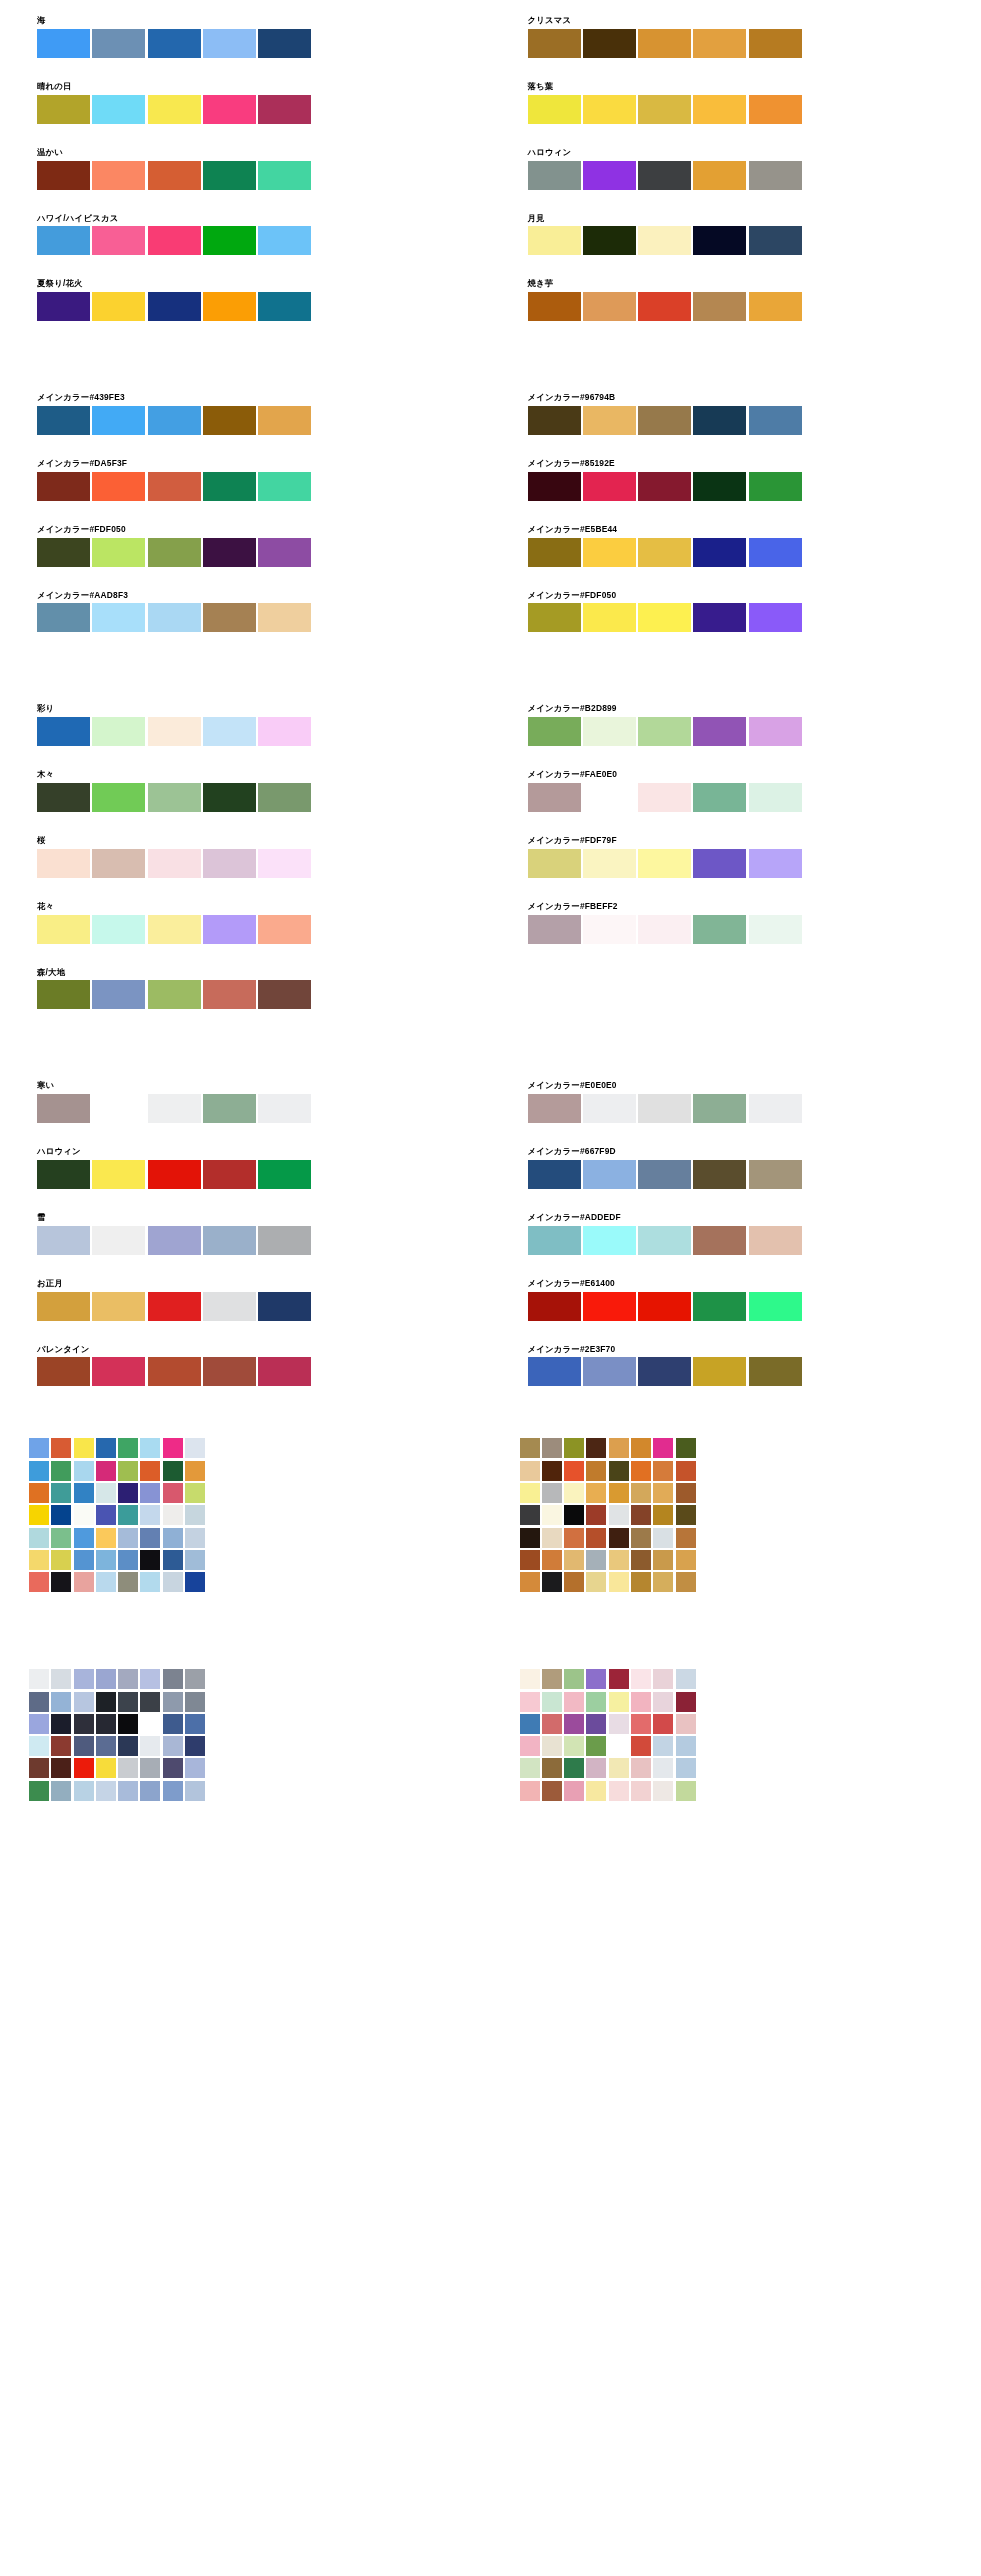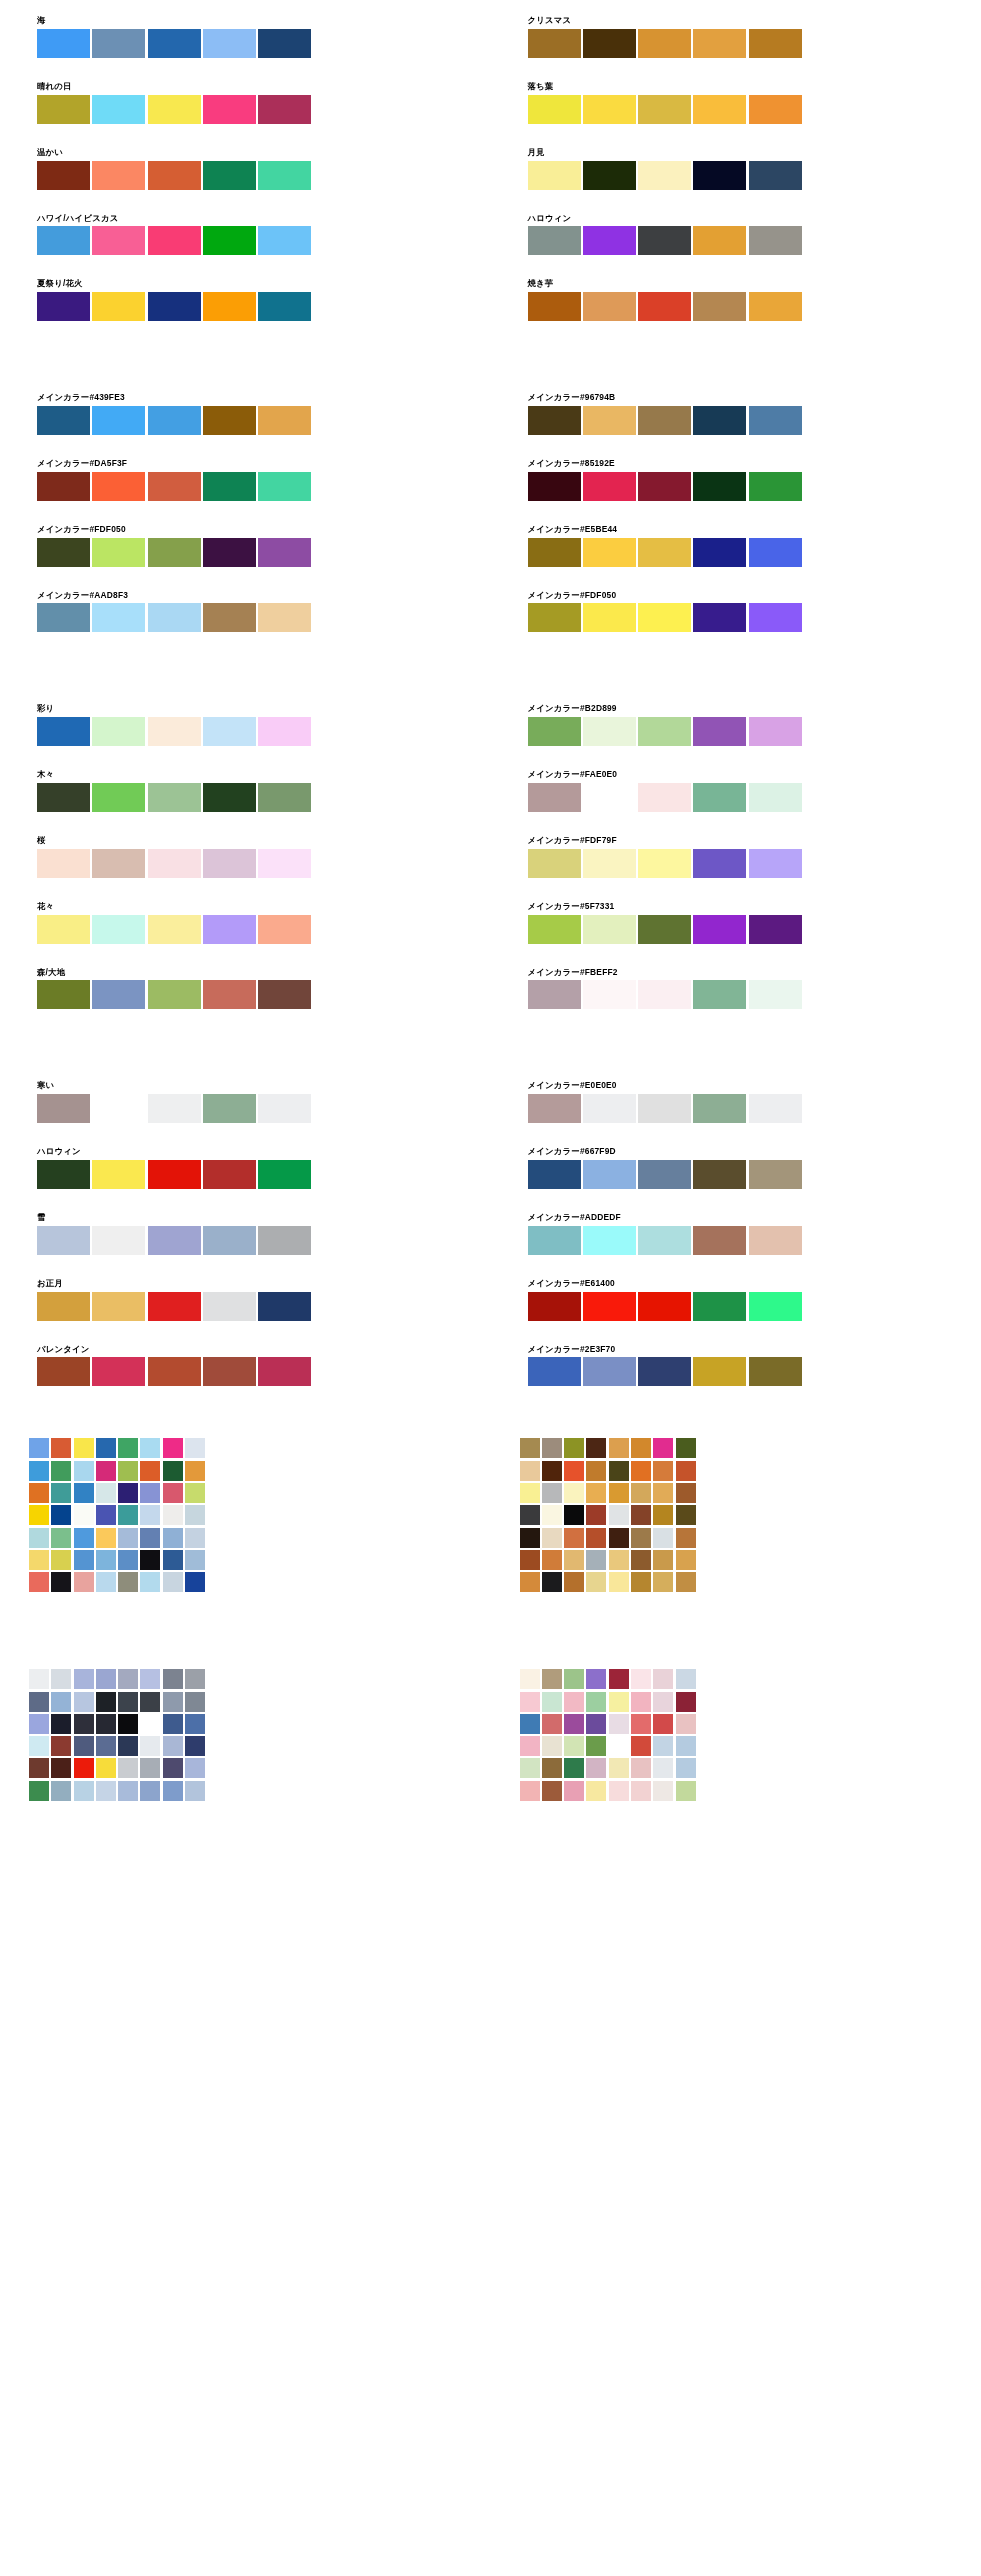--- a/index.html
+++ b/index.html
@@ -147,40 +147,40 @@
           <div class="palette-label">落ち葉</div>
           <div class="swatch-row">
             <div class="swatch" title="#EFE63C" style="background: rgb(239, 230, 60);"></div>
             <div class="swatch" title="#FADB40" style="background: rgb(250, 219, 64);"></div>
             <div class="swatch" title="#D9B942" style="background: rgb(217, 185, 66);"></div>
             <div class="swatch" title="#F9BD3B" style="background: rgb(249, 189, 59);"></div>
             <div class="swatch" title="#EF9231" style="background: rgb(239, 146, 49);"></div>
           </div>
         </div>
         <div class="palette">
+          <div class="palette-label">ハロウィン</div>
+          <div class="swatch-row">
+            <div class="swatch" title="#82928E" style="background: rgb(130, 146, 142);"></div>
+            <div class="swatch" title="#8F32E3" style="background: rgb(143, 50, 227);"></div>
+            <div class="swatch" title="#3D3F41" style="background: rgb(61, 63, 65);"></div>
+            <div class="swatch" title="#E3A033" style="background: rgb(227, 160, 51);"></div>
+            <div class="swatch" title="#96938B" style="background: rgb(150, 147, 139);"></div>
+          </div>
+        </div>
+        <div class="palette">
           <div class="palette-label">月見</div>
           <div class="swatch-row">
             <div class="swatch" title="#F9EE97" style="background: rgb(249, 238, 151);"></div>
             <div class="swatch" title="#1C2B07" style="background: rgb(28, 43, 7);"></div>
             <div class="swatch" title="#FBF1BE" style="background: rgb(251, 241, 190);"></div>
             <div class="swatch" title="#050924" style="background: rgb(5, 9, 36);"></div>
             <div class="swatch" title="#2C4663" style="background: rgb(44, 70, 99);"></div>
           </div>
         </div>
         <div class="palette">
-          <div class="palette-label">ハロウィン</div>
-          <div class="swatch-row">
-            <div class="swatch" title="#82928E" style="background: rgb(130, 146, 142);"></div>
-            <div class="swatch" title="#8F32E3" style="background: rgb(143, 50, 227);"></div>
-            <div class="swatch" title="#3D3F41" style="background: rgb(61, 63, 65);"></div>
-            <div class="swatch" title="#E3A033" style="background: rgb(227, 160, 51);"></div>
-            <div class="swatch" title="#96938B" style="background: rgb(150, 147, 139);"></div>
-          </div>
-        </div>
-        <div class="palette">
           <div class="palette-label">焼き芋</div>
           <div class="swatch-row">
             <div class="swatch" title="#AC5C0D" style="background: rgb(172, 92, 13);"></div>
             <div class="swatch" title="#DE9A58" style="background: rgb(222, 154, 88);"></div>
             <div class="swatch" title="#DA4028" style="background: rgb(218, 64, 40);"></div>
             <div class="swatch" title="#B48751" style="background: rgb(180, 135, 81);"></div>
             <div class="swatch" title="#E9A638" style="background: rgb(233, 166, 56);"></div>
           </div>
         </div>
       </div>
@@ -352,30 +352,20 @@
           </div>
         </div>
         <div class="palette">
           <div class="palette-label">メインカラー#FDF79F</div>
           <div class="swatch-row">
             <div class="swatch" title="#D9D27B" style="background: rgb(217, 210, 123);"></div>
             <div class="swatch" title="#FAF4C1" style="background: rgb(250, 244, 193);"></div>
             <div class="swatch" title="#FDF79F" style="background: rgb(253, 247, 159);"></div>
             <div class="swatch" title="#6D57C6" style="background: rgb(109, 87, 198);"></div>
             <div class="swatch" title="#B7A5F9" style="background: rgb(183, 165, 249);"></div>
-          </div>
-        </div>
-        <div class="palette">
-          <div class="palette-label">メインカラー#5F7331</div>
-          <div class="swatch-row">
-            <div class="swatch" title="#A6CB48" style="background: rgb(166, 203, 72);"></div>
-            <div class="swatch" title="#E3F0BE" style="background: rgb(227, 240, 190);"></div>
-            <div class="swatch" title="#5F7331" style="background: rgb(95, 115, 49);"></div>
-            <div class="swatch" title="#9226CE" style="background: rgb(146, 38, 206);"></div>
-            <div class="swatch" title="#5C1A81" style="background: rgb(92, 26, 129);"></div>
           </div>
         </div>
         <div class="palette">
           <div class="palette-label">メインカラー#FBEFF2</div>
           <div class="swatch-row">
             <div class="swatch" title="#B4A0A8" style="background: rgb(180, 160, 168);"></div>
             <div class="swatch" title="#FDF6F7" style="background: rgb(253, 246, 247);"></div>
             <div class="swatch" title="#FBEFF2" style="background: rgb(251, 239, 242);"></div>
             <div class="swatch" title="#81B596" style="background: rgb(129, 181, 150);"></div>
             <div class="swatch" title="#EAF6EE" style="background: rgb(234, 246, 238);"></div>

